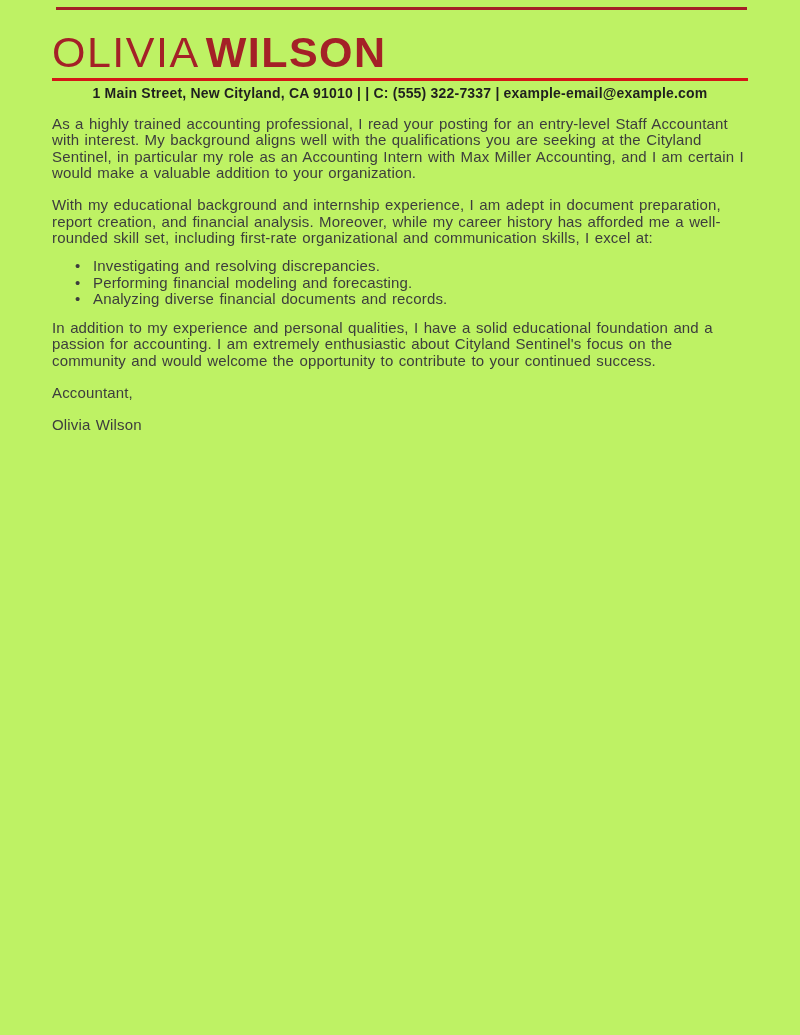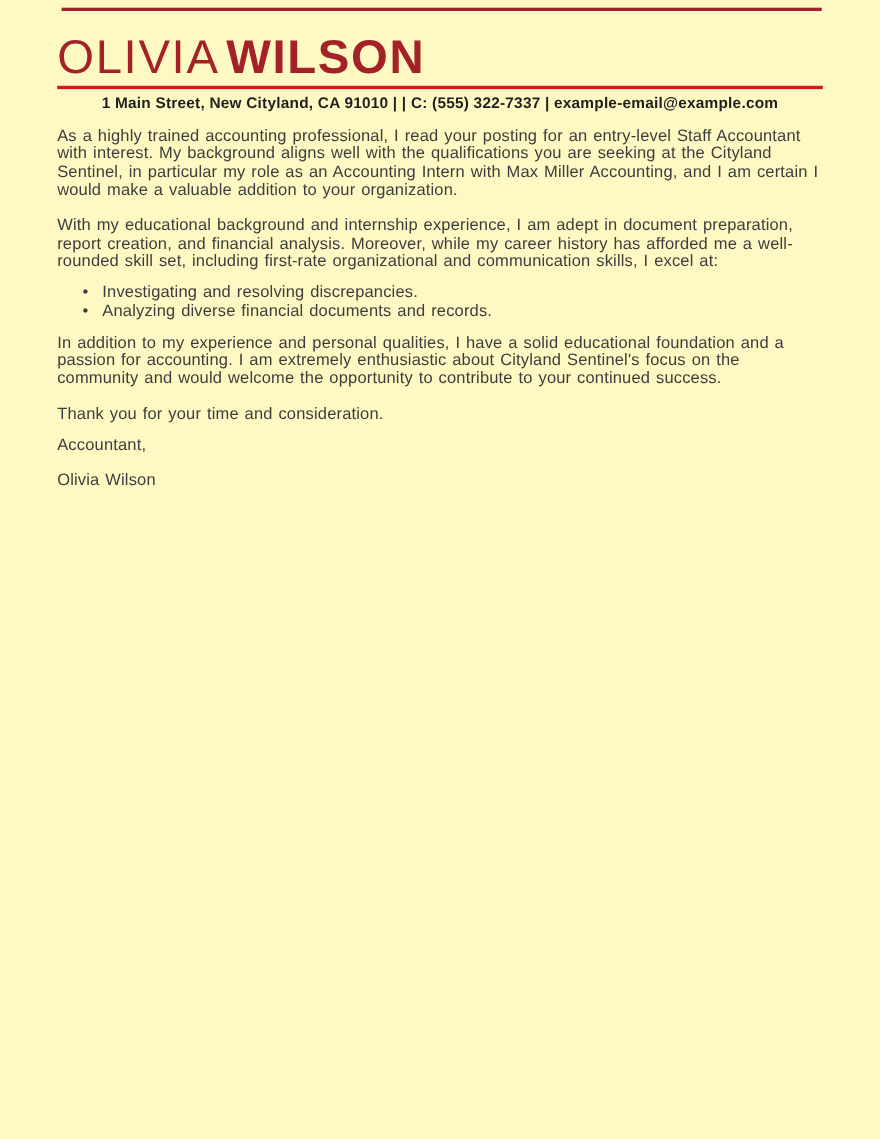--- a/index.html
+++ b/index.html
@@ -7,21 +7,21 @@
     --rule-red:#d41717;
     --body-text:#3d3d3d;
     --contact-text:#1f1f1f;
   }
   *{box-sizing:border-box;}
   html,body{margin:0;padding:0;background:#ffffff;}
   .page{
     position:relative;
     width:800px;
     height:1035px;
-    background:#fef9c3;
+    background:#bef264;
     font-family:"Liberation Sans", sans-serif;
     overflow:hidden;
   }
   .top-rule{
     position:absolute;
     left:56px;
     top:7px;
     width:691px;
     height:3px;
     background:var(--name-red);
@@ -96,26 +96,26 @@
   </div>
 
   <div class="letter">
 
     <p>As a highly trained accounting professional, I read your posting for an entry-level Staff Accountant with interest. My background aligns well with the qualifications you are seeking at the Cityland Sentinel, in particular my role as an Accounting Intern with Max Miller Accounting, and I am certain I would make a valuable addition to your organization.</p>
 
     <p class="tight">With my educational background and internship experience, I am adept in document preparation, report creation, and financial analysis. Moreover, while my career history has afforded me a well-rounded skill set, including first-rate organizational and communication skills, I excel at:</p>
 
     <ul>
       <li>Investigating and resolving discrepancies.</li>
+      <li>Performing financial modeling and forecasting.</li>
       <li>Analyzing diverse financial documents and records.</li>
     </ul>
 
     <p>In addition to my experience and personal qualities, I have a solid educational foundation and a passion for accounting. I am extremely enthusiastic about Cityland Sentinel's focus on the community and would welcome the opportunity to contribute to your continued success.</p>
 
 
-    <p class="tight">Thank you for your time and consideration.</p>
 
     <p>Accountant,</p>
 
     <p class="signature">Olivia Wilson</p>
   </div>
 
 </div>
 
 </body></html>

